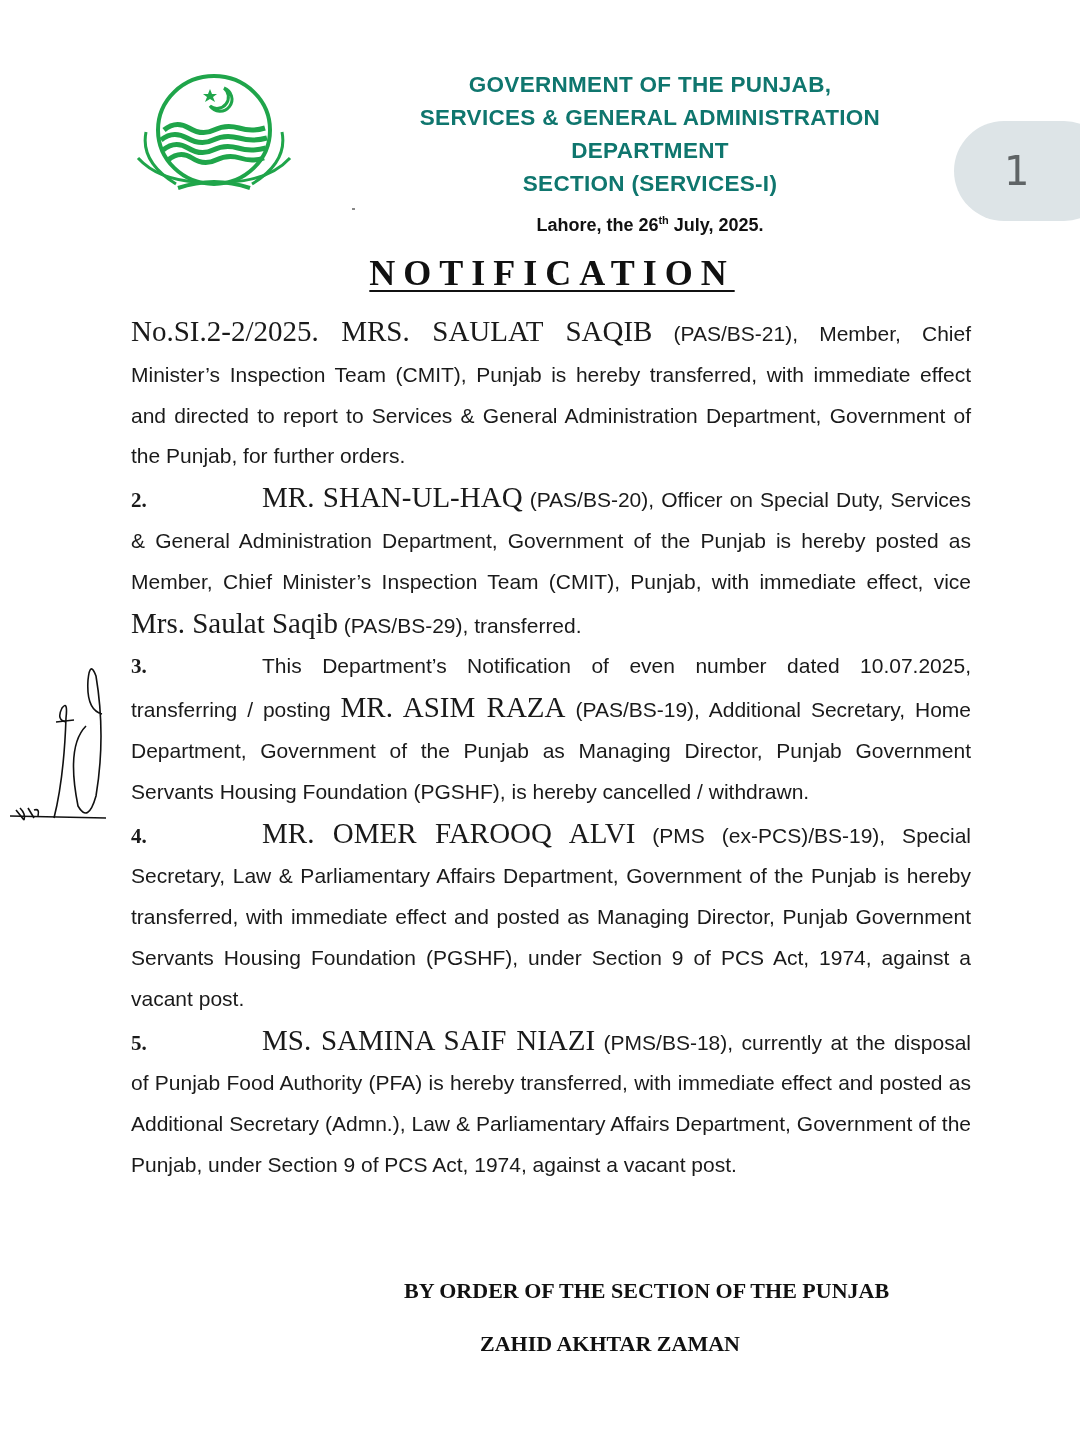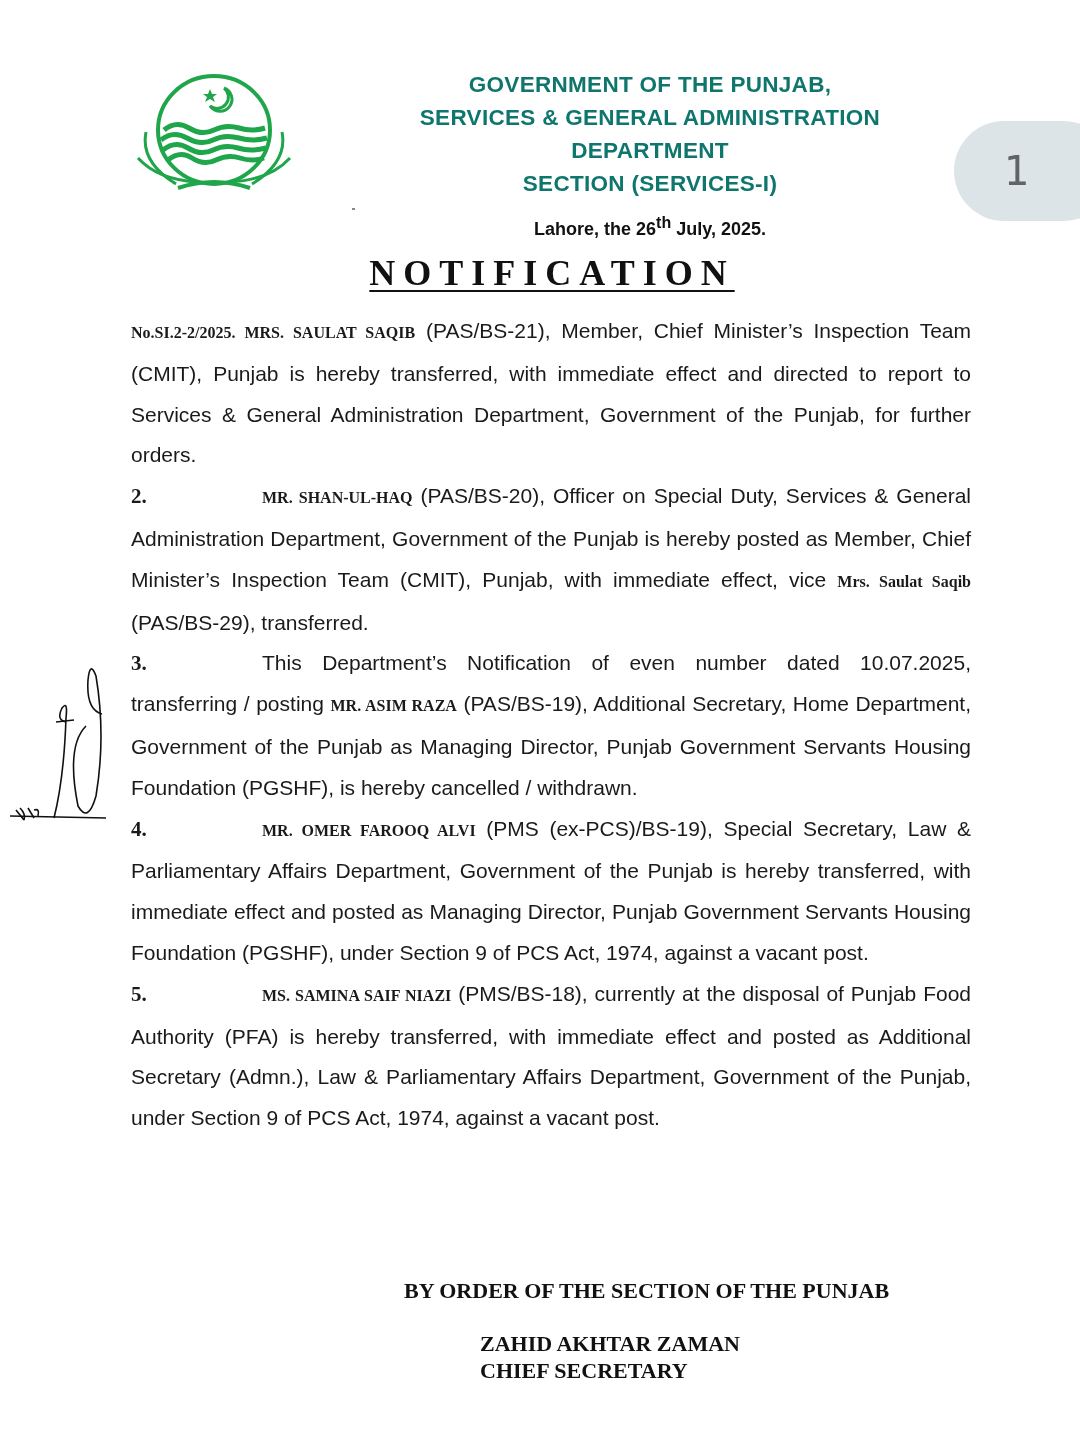--- a/index.html
+++ b/index.html
@@ -4,37 +4,37 @@
 <style>
   html, body { margin:0; padding:0; }
   body {
     width:1080px; height:1448px; background:#ffffff; position:relative; overflow:hidden;
     font-family:"Liberation Sans", sans-serif; color:#111;
   }
   .logo { position:absolute; left:128px; top:72px; width:172px; height:124px; }
   .header { position:absolute; left:360px; top:68px; width:580px; text-align:center; }
   .header .line { font-family:"Liberation Sans", sans-serif; font-weight:bold; font-size:22.5px; line-height:33px; letter-spacing:0.3px; color:#0f766e; }
   .header .date { font-weight:bold; font-size:18px; margin-top:14px; color:#111; }
-  .header .date sup { font-size:16px; }
+  .header .date sup { font-size:11px; }
   .page-badge {
     position:absolute; left:954px; top:121px; width:160px; height:100px; border-radius:50px;
     background:#dde4e7; color:#5f6466; font-size:40px; display:flex; align-items:center;
     padding-left:50px; box-sizing:border-box; font-family:"DejaVu Sans", sans-serif;
   }
   .title {
     position:absolute; left:0; width:1104px; top:252px; text-align:center;
     font-family:"Liberation Serif", serif; font-weight:bold; font-size:36px; letter-spacing:8px;
   }
   .title span { text-decoration:underline; text-underline-offset:5px; text-decoration-thickness:2px; }
   .body {
     position:absolute; left:131px; top:311px; width:840px;
     font-size:21px; line-height:40.8px; text-align:justify; color:#1a1a1a;
   }
   .body p { margin:0; }
-  .b { font-family:"Liberation Serif", serif; font-weight:bold; font-size:16px; }
+  .b { font-family:"Liberation Serif", serif; font-weight:normal; font-size:29px; }
   .num { font-family:"Liberation Serif", serif; font-weight:bold; display:inline-block; width:131px; }
   .footer { position:absolute; font-family:"Liberation Serif", serif; font-weight:bold; color:#111; }
   .order { left:404px; top:1278px; font-size:22px; }
   .signer { left:480px; top:1330px; width:400px; font-size:22px; line-height:27px; }
   .sig { position:absolute; left:6px; top:660px; width:120px; height:180px; }
   .dot { position:absolute; left:352px; top:208px; width:3px; height:2px; background:#888; }
 </style>
 </head>
 <body>
 
@@ -83,14 +83,13 @@
   <p><span class="b">No.SI.2-2/2025. MRS. SAULAT SAQIB</span><span> (PAS/BS-21), Member, Chief Minister’s Inspection Team (CMIT), Punjab is hereby transferred, with immediate effect and directed to report to Services &amp; General Administration Department, Government of the Punjab, for further orders.</span></p>
   <p><span class="num">2.</span><span class="b">MR. SHAN-UL-HAQ</span><span> (PAS/BS-20), Officer on Special Duty, Services &amp; General Administration Department, Government of the Punjab is hereby posted as Member, Chief Minister’s Inspection Team (CMIT), Punjab, with immediate effect, vice </span><span class="b">Mrs. Saulat Saqib</span><span> (PAS/BS-29), transferred.</span></p>
   <p><span class="num">3.</span><span>This Department’s Notification of even number dated 10.07.2025, transferring / posting </span><span class="b">MR. ASIM RAZA</span><span> (PAS/BS-19), Additional Secretary, Home Department, Government of the Punjab as Managing Director, Punjab Government Servants Housing Foundation (PGSHF), is hereby cancelled / withdrawn.</span></p>
   <p><span class="num">4.</span><span class="b">MR. OMER FAROOQ ALVI</span><span> (PMS (ex-PCS)/BS-19), Special Secretary, Law &amp; Parliamentary Affairs Department, Government of the Punjab is hereby transferred, with immediate effect and posted as Managing Director, Punjab Government Servants Housing Foundation (PGSHF), under Section 9 of PCS Act, 1974, against a vacant post.</span></p>
   <p><span class="num">5.</span><span class="b">MS. SAMINA SAIF NIAZI</span><span> (PMS/BS-18), currently at the disposal of Punjab Food Authority (PFA) is hereby transferred, with immediate effect and posted as Additional Secretary (Admn.), Law &amp; Parliamentary Affairs Department, Government of the Punjab, under Section 9 of PCS Act, 1974, against a vacant post.</span></p>
 </div>
 
 <div class="footer order">BY ORDER OF THE SECTION OF THE PUNJAB</div>
 <div class="footer signer">
   <div>ZAHID AKHTAR ZAMAN</div>
-  <div>CHIEF SECRETARY</div>
 </div>
 
 </body></html>

